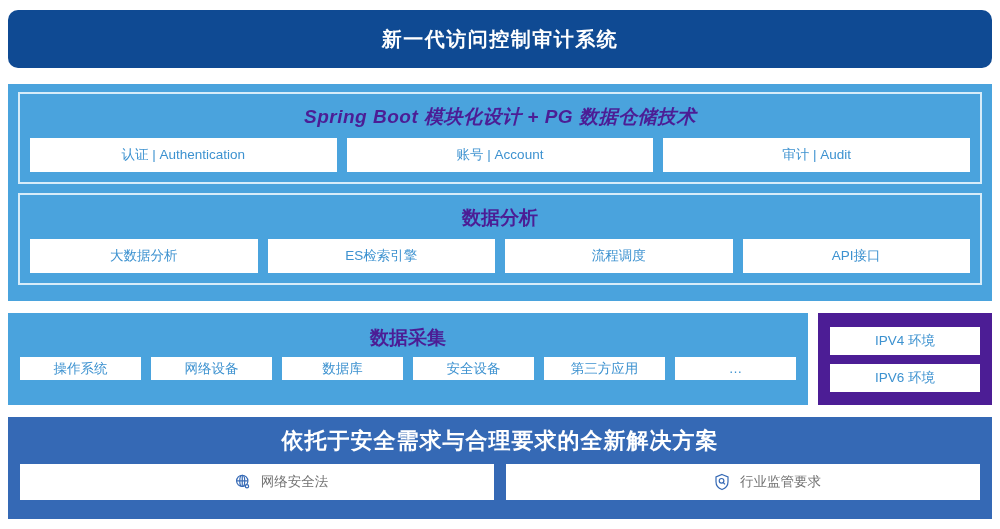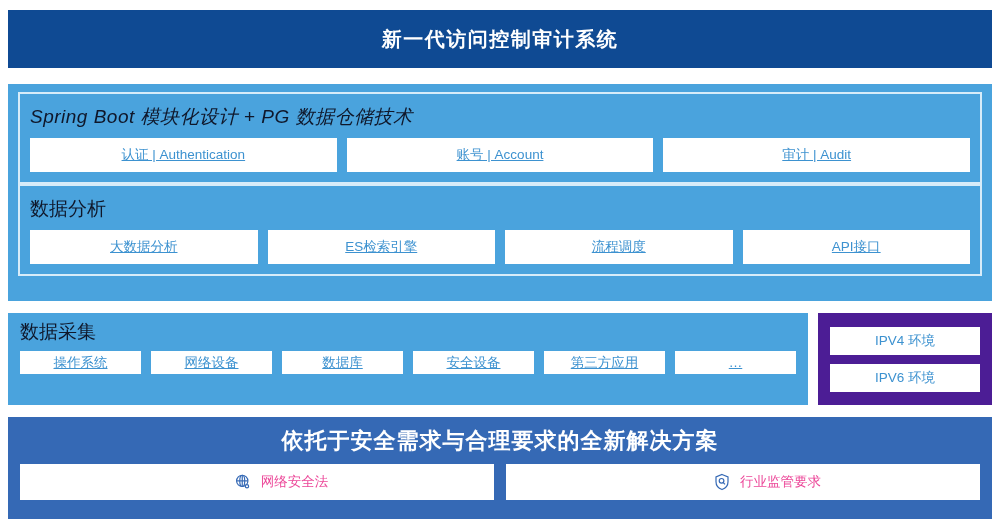--- a/index.html
+++ b/index.html
@@ -25,20 +25,21 @@
   .header {
     position: absolute;
     left: 8px;
     top: 10px;
     width: 984px;
     height: 58px;
     background: #0f4a93;
     display: flex;
     align-items: center;
     justify-content: center;
+    border-radius: 10px;
   }
   .header-title {
     color: #ffffff;
     font-size: 20px;
     font-weight: bold;
     letter-spacing: 1.5px;
   }
 
   
   .arch-block {
@@ -50,27 +51,27 @@
     background: #4aa3dd;
     box-sizing: border-box;
     padding: 8px 10px;
   }
   .panel {
     border: 2px solid #d7ecf9;
     box-sizing: border-box;
     padding: 6px 10px 10px 10px;
   }
   .panel + .panel {
-    margin-top: 0;
+    margin-top: 9px;
   }
   .panel-title {
-    text-align: left;
-    color: #0f172a;
+    text-align: center;
+    color: #4c1d95;
     font-size: 19px;
-    font-weight: normal;
+    font-weight: bold;
     line-height: 30px;
     padding: 2px 0 6px 0;
   }
   .panel-title.italic {
     font-style: italic;
     letter-spacing: 0.5px;
   }
   .chip-row {
     display: flex;
     gap: 10px;
@@ -78,38 +79,37 @@
   .chip {
     flex: 1 1 0;
     background: #ffffff;
     height: 34px;
     display: flex;
     align-items: center;
     justify-content: center;
     color: #3d92d0;
     font-size: 13.5px;
     box-sizing: border-box;
-    text-decoration: underline;
   }
 
   
   .collect-row {
     position: absolute;
     left: 8px;
     top: 313px;
     width: 984px;
     height: 92px;
     display: flex;
     gap: 10px;
   }
   .collect-main {
     width: 800px;
     background: #4aa3dd;
     box-sizing: border-box;
-    padding: 2px 12px 10px 12px;
+    padding: 8px 12px 10px 12px;
   }
   .collect-main .panel-title {
     font-size: 19px;
     line-height: 28px;
     padding: 3px 0 5px 0;
   }
   .collect-main .chip {
     height: 23px;
   }
   .env-side {
@@ -157,21 +157,21 @@
     gap: 12px;
   }
   .bottom-chip {
     flex: 1 1 0;
     background: #ffffff;
     height: 36px;
     display: flex;
     align-items: center;
     justify-content: center;
     gap: 9px;
-    color: #ec4899;
+    color: #737373;
     font-size: 13.5px;
     padding-left: 48px;
   }
   .bottom-chip .ic {
     display: inline-flex;
     width: 18px;
     height: 18px;
     align-items: center;
     justify-content: center;
   }

